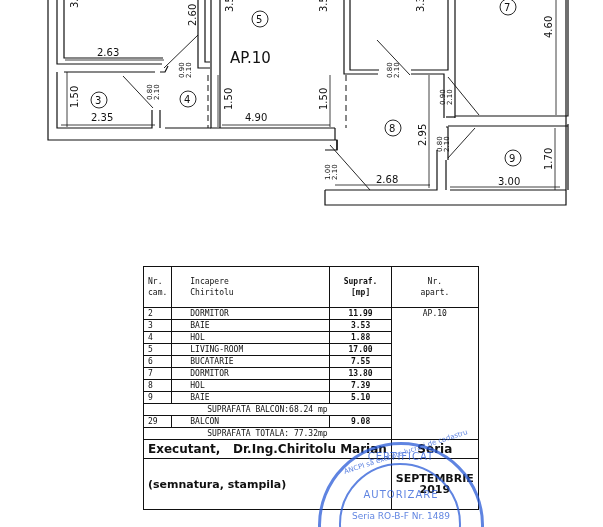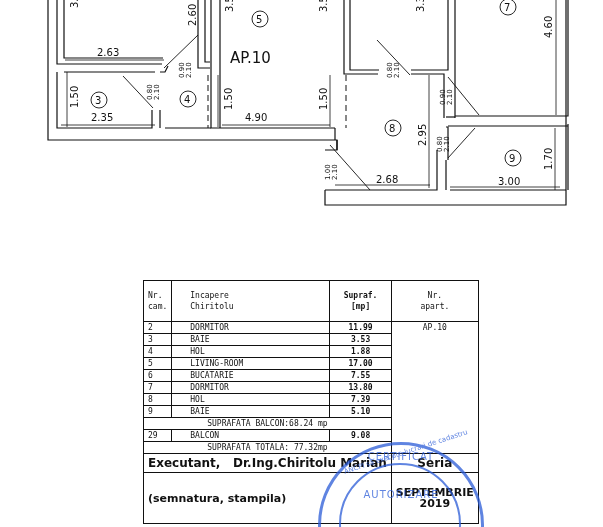--- a/index.html
+++ b/index.html
@@ -3,21 +3,21 @@
 <meta charset="utf-8">
 <style>
   html, body { margin: 0; padding: 0; background: #ffffff; }
   body { width: 603px; height: 527px; position: relative; overflow: hidden; font-family: "DejaVu Sans", sans-serif; color: #111; }
   #plan { position: absolute; left: 0; top: 0; width: 603px; height: 230px; }
   #plan text { font-family: "DejaVu Sans", sans-serif; fill: #111; }
   .dim { font-size: 10px; }
   .dim-sm { font-size: 7px; }
   .title { font-size: 15px; }
   .rn { font-size: 10px; }
-  #legend-table { position: absolute; left: 143px; top: 280px; width: 260px; border-collapse: collapse; font-family: "DejaVu Sans Mono", monospace; font-size: 8px; }
+  #legend-table { position: absolute; left: 143px; top: 266px; width: 260px; border-collapse: collapse; font-family: "DejaVu Sans Mono", monospace; font-size: 8px; }
   #legend-table td { border: 1px solid #111; padding: 0 4px; height: 11px; line-height: 11px; white-space: nowrap; }
   #legend-table .hdr td { height: 40px; line-height: 11px; font-size: 8px; vertical-align: middle; }
   #legend-table .num { width: 16px; }
   #legend-table .name { width: 150px; padding-left: 18px; }
   #legend-table .area { width: 56px; text-align: center; font-weight: bold; }
   #legend-table .apt { width: 56px; text-align: center; vertical-align: top; }
   #legend-table .sum { text-align: center; }
   #legend-table .exec td { height: 18px; font-family: "DejaVu Sans", sans-serif; font-size: 12px; font-weight: bold; }
   #legend-table .sign td { height: 50px; font-family: "DejaVu Sans", sans-serif; font-size: 11px; font-weight: bold; vertical-align: middle; }
   .stamp { position: absolute; left: 318px; top: 442px; width: 160px; height: 160px; border: 3px solid #2a5bd7; border-radius: 50%; opacity: 0.75; pointer-events: none; }
@@ -233,13 +233,14 @@
     <td style="text-align:center"><span>SEPTEMBRIE</span><br><span>2019</span></td>
   </tr>
 </tbody>
   </table>
 
 <div class="stamp">
   <div class="stamp-arc">ANCPI să execute lucrări de cadastru</div>
   <div class="stamp-inner"></div>
   <div class="stamp-text stamp-t1">CERTIFICAT</div>
   <div class="stamp-text stamp-t2">AUTORIZARE</div>
+  <div class="stamp-text stamp-t3">Seria RO-B-F Nr. 1489</div>
 </div>
 
 </body></html>

